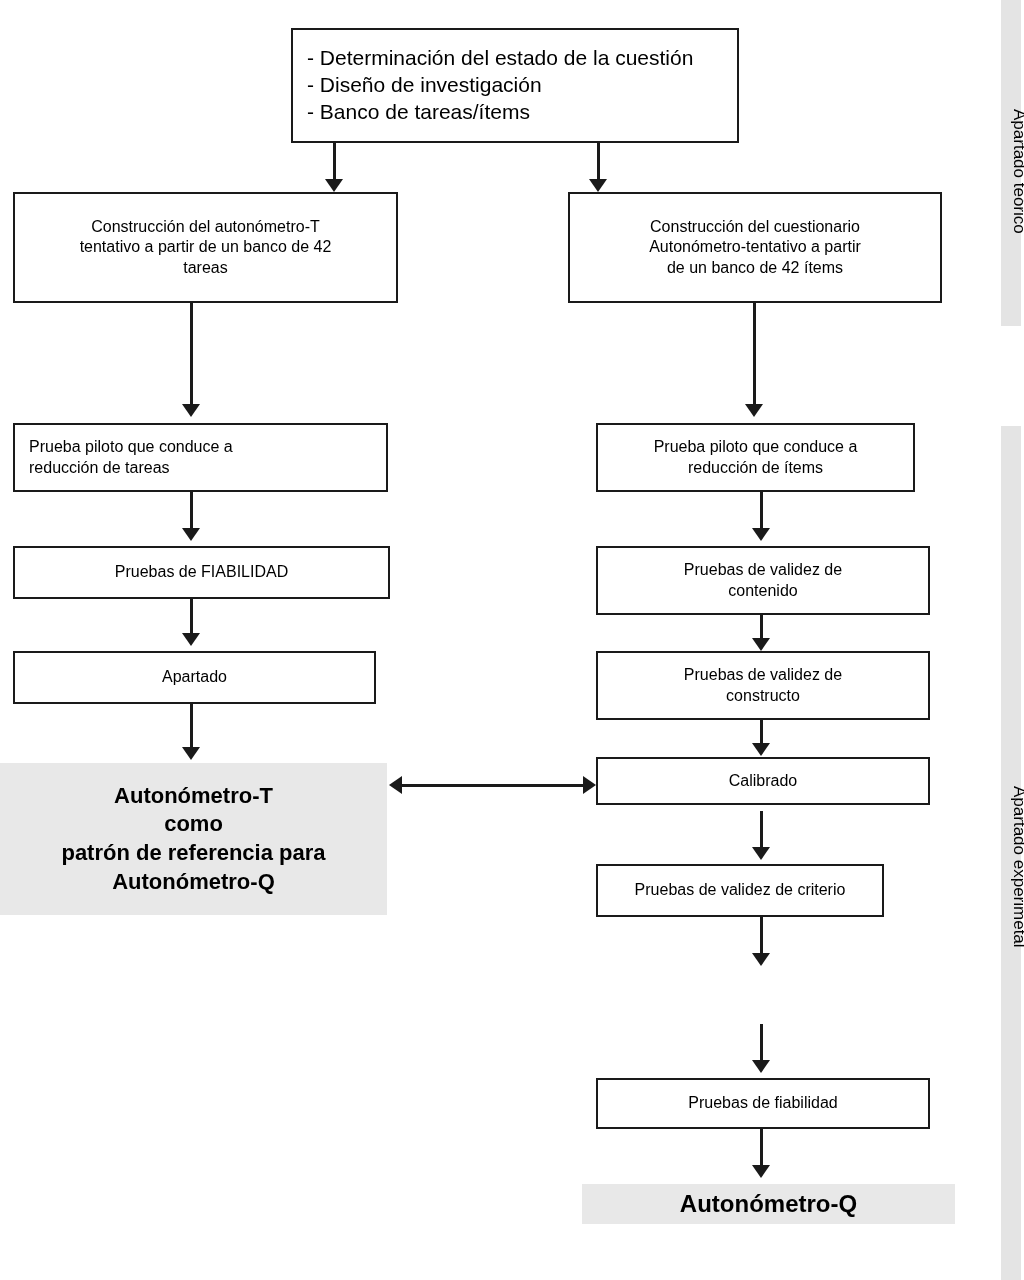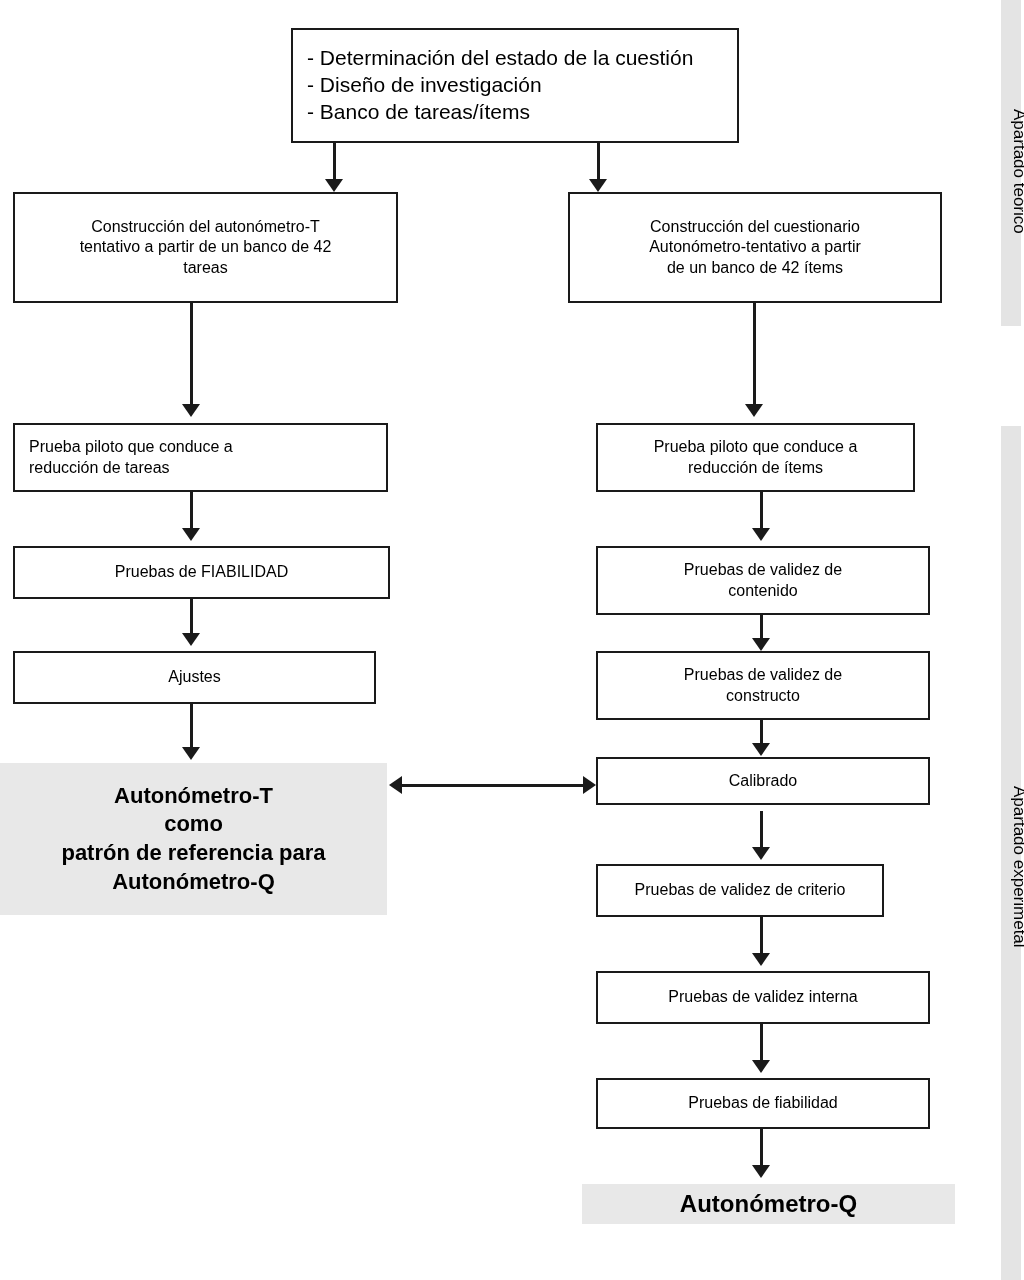--- a/index.html
+++ b/index.html
@@ -154,21 +154,21 @@
   <div class="arrow-down" style="left:182px; top:528px;"></div>
 
   <div class="node" style="left:13px; top:546px; width:377px; height:53px;">
     <span class="txt">Pruebas de FIABILIDAD</span>
   </div>
 
   <div class="vline" style="left:190px; top:599px; height:40px;"></div>
   <div class="arrow-down" style="left:182px; top:633px;"></div>
 
   <div class="node" style="left:13px; top:651px; width:363px; height:53px;">
-    <span class="txt">Ajustes</span>
+    <span class="txt">Apartado</span>
   </div>
 
   <div class="vline" style="left:190px; top:704px; height:49px;"></div>
   <div class="arrow-down" style="left:182px; top:747px;"></div>
 
   <div class="shaded" style="left:0px; top:763px; width:387px; height:152px;">
     <span class="txt">Autonómetro-T
 como
 patrón de referencia para
 Autonómetro-Q</span>
@@ -218,23 +218,20 @@
   <div class="vline" style="left:760px; top:811px; height:42px;"></div>
   <div class="arrow-down" style="left:752px; top:847px;"></div>
 
   <div class="node" style="left:596px; top:864px; width:288px; height:53px;">
     <span class="txt">Pruebas de validez de criterio</span>
   </div>
 
   <div class="vline" style="left:760px; top:917px; height:42px;"></div>
   <div class="arrow-down" style="left:752px; top:953px;"></div>
 
-  <div class="node" style="left:596px; top:971px; width:334px; height:53px;">
-    <span class="txt">Pruebas de validez interna</span>
-  </div>
 
   <div class="vline" style="left:760px; top:1024px; height:42px;"></div>
   <div class="arrow-down" style="left:752px; top:1060px;"></div>
 
   <div class="node" style="left:596px; top:1078px; width:334px; height:51px;">
     <span class="txt">Pruebas de fiabilidad</span>
   </div>
 
   <div class="vline" style="left:760px; top:1129px; height:42px;"></div>
   <div class="arrow-down" style="left:752px; top:1165px;"></div>

